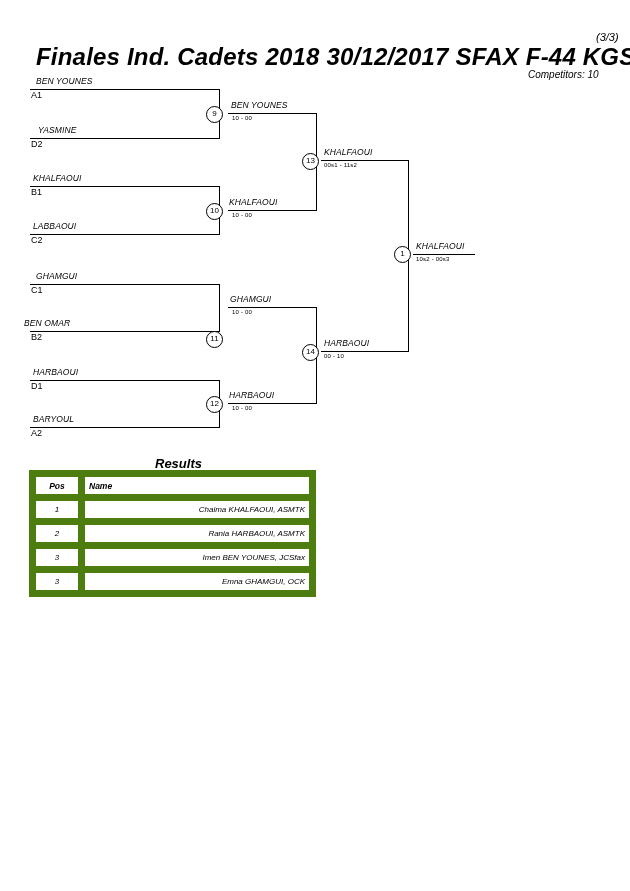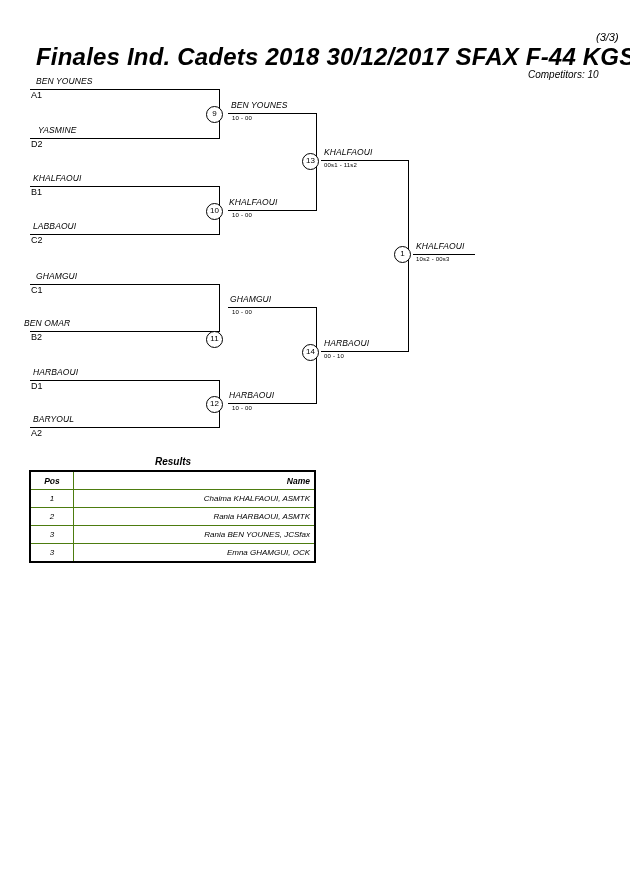--- a/index.html
+++ b/index.html
@@ -101,55 +101,55 @@
     line-height: 13px;
     text-align: center;
     font-style: normal;
   }
 
   
   #results-caption {
     position: absolute;
     left: 155px;
     top: 456px;
-    font-size: 10px;
+    font-size: 13px;
     font-weight: bold;
     font-style: italic;
     white-space: nowrap;
   }
   #results-table {
     position: absolute;
     left: 29px;
     top: 470px;
     width: 287px;
     border-collapse: collapse;
     border: 2px solid #000;
     background: #fff;
   }
   #results-table th,
   #results-table td {
-    border: 1px solid #4d7c0f;
+    border: 7px solid #4d7c0f;
     font-size: 8px;
     font-style: italic;
     padding: 2px 4px;
     height: 13px;
   }
   #results-table th {
     font-weight: bold;
     font-size: 8.5px;
   }
   .col-pos {
     width: 34px;
     text-align: center;
   }
   .col-name {
     text-align: right;
   }
   #results-table th.col-name {
-    text-align: right;
+    text-align: left;
   }
 </style>
 </head>
 <body>
 
 <div id="header-title">Finales Ind. Cadets 2018  30/12/2017  SFAX   F-44 KGS</div>
 <div id="header-page">(3/3)</div>
 <div id="header-competitors">Competitors: 10</div>
 
 <div class="bracket">
@@ -250,20 +250,20 @@
     <tr>
       <td class="col-pos">1</td>
       <td class="col-name">Chaima KHALFAOUI, ASMTK</td>
     </tr>
     <tr>
       <td class="col-pos">2</td>
       <td class="col-name">Rania HARBAOUI, ASMTK</td>
     </tr>
     <tr>
       <td class="col-pos">3</td>
-      <td class="col-name">Rania BEN YOUNES, JCSfax</td>
+      <td class="col-name">Imen BEN YOUNES, JCSfax</td>
     </tr>
     <tr>
       <td class="col-pos">3</td>
       <td class="col-name">Emna GHAMGUI, OCK</td>
     </tr>
   </tbody>
 </table>
 
 </body></html>

